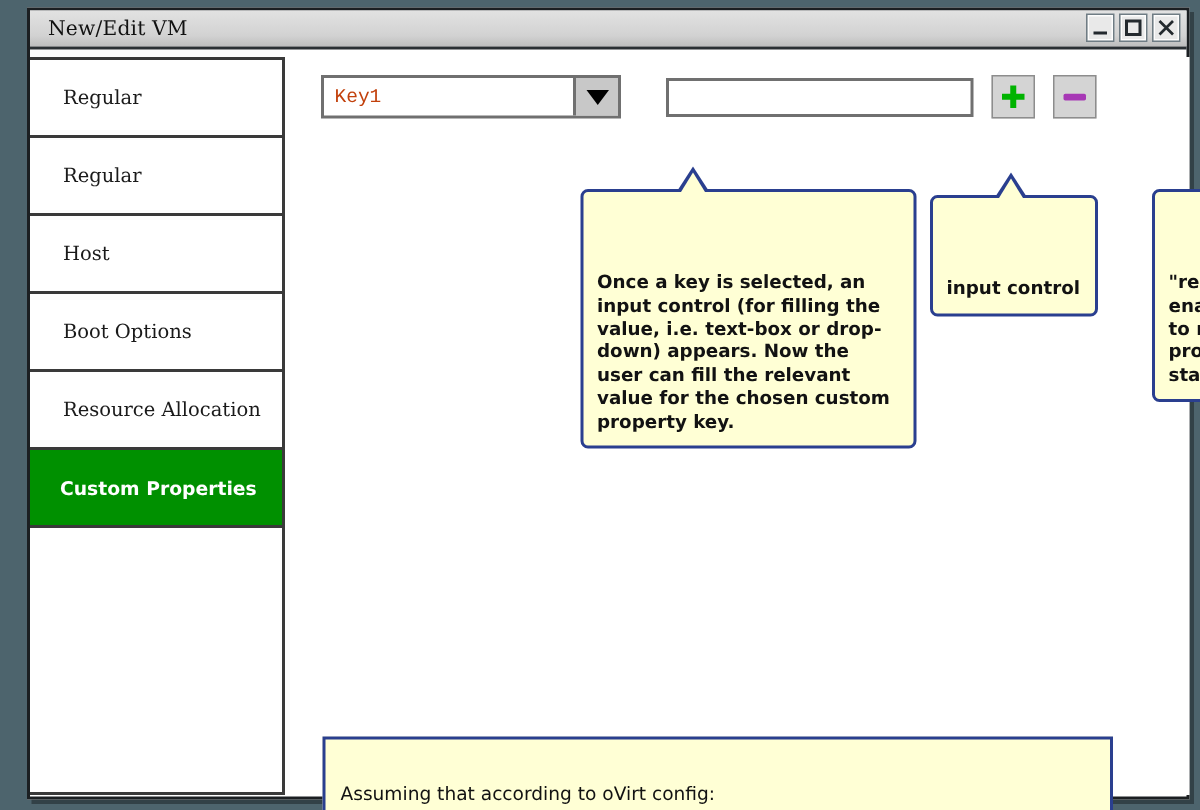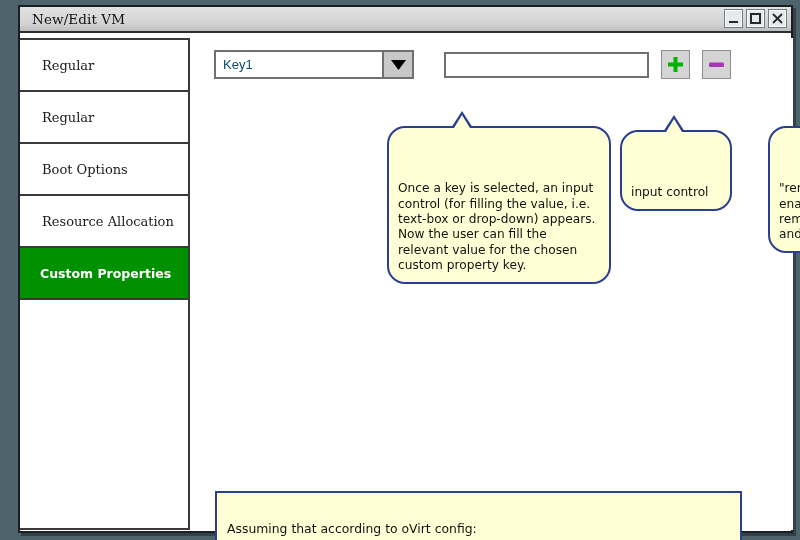--- a/index.html
+++ b/index.html
@@ -100,22 +100,22 @@
   .key-select {
     position: relative;
     width: 200px; height: 29px;
     border: 2px solid #707070;
     background: #ffffff;
     display: flex; align-items: center;
   }
   .key-select .sel-value {
     padding-left: 7px;
     font-size: 13px;
-    color: #0c4a6e;
-    font-family: Liberation Sans, sans-serif;
+    color: #c2410c;
+    font-family: Liberation Mono, monospace;
   }
   .sel-arrow {
     position: absolute; right: 0; top: 0;
     width: 30px; height: 25px;
     background: #c8c8c8;
     border-left: 2px solid #707070;
     display: flex; align-items: center; justify-content: center;
   }
   .value-input {
     width: 205px; height: 26px;
@@ -133,27 +133,28 @@
     background: #d4d4d4;
     border: 1px solid #8d8d8d;
     display: flex; align-items: center; justify-content: center;
   }
 
   
   .callout {
     position: absolute;
     background: #ffffd5;
     border: 2px solid #2a3f8f;
-    border-radius: 18px;
+    border-radius: 5px;
     color: #121212;
     font-size: 12.2px;
     line-height: 15.4px;
     padding: 7px 9px 8px 9px;
     font-family: "DejaVu Sans", sans-serif;
     white-space: pre-line;
+    font-weight: bold;
   }
   .tail {
     position: absolute;
     width: 0; height: 0;
   }
   .tail-outer {
     border-left: 11px solid transparent;
     border-right: 11px solid transparent;
     border-bottom: 17px solid #2a3f8f;
   }
@@ -211,20 +212,23 @@
   <div id="client">
 
     <div id="sidebar">
       <div class="side-item">
         <span>Regular</span>
       </div>
       <div class="side-item">
         <span>Regular</span>
       </div>
       <div class="side-item">
+        <span>Host</span>
+      </div>
+      <div class="side-item">
         <span>Boot Options</span>
       </div>
       <div class="side-item">
         <span>Resource Allocation</span>
       </div>
       <div class="side-item active">
         <span>Custom Properties</span>
       </div>
       <div id="side-filler"></div>
     </div>

